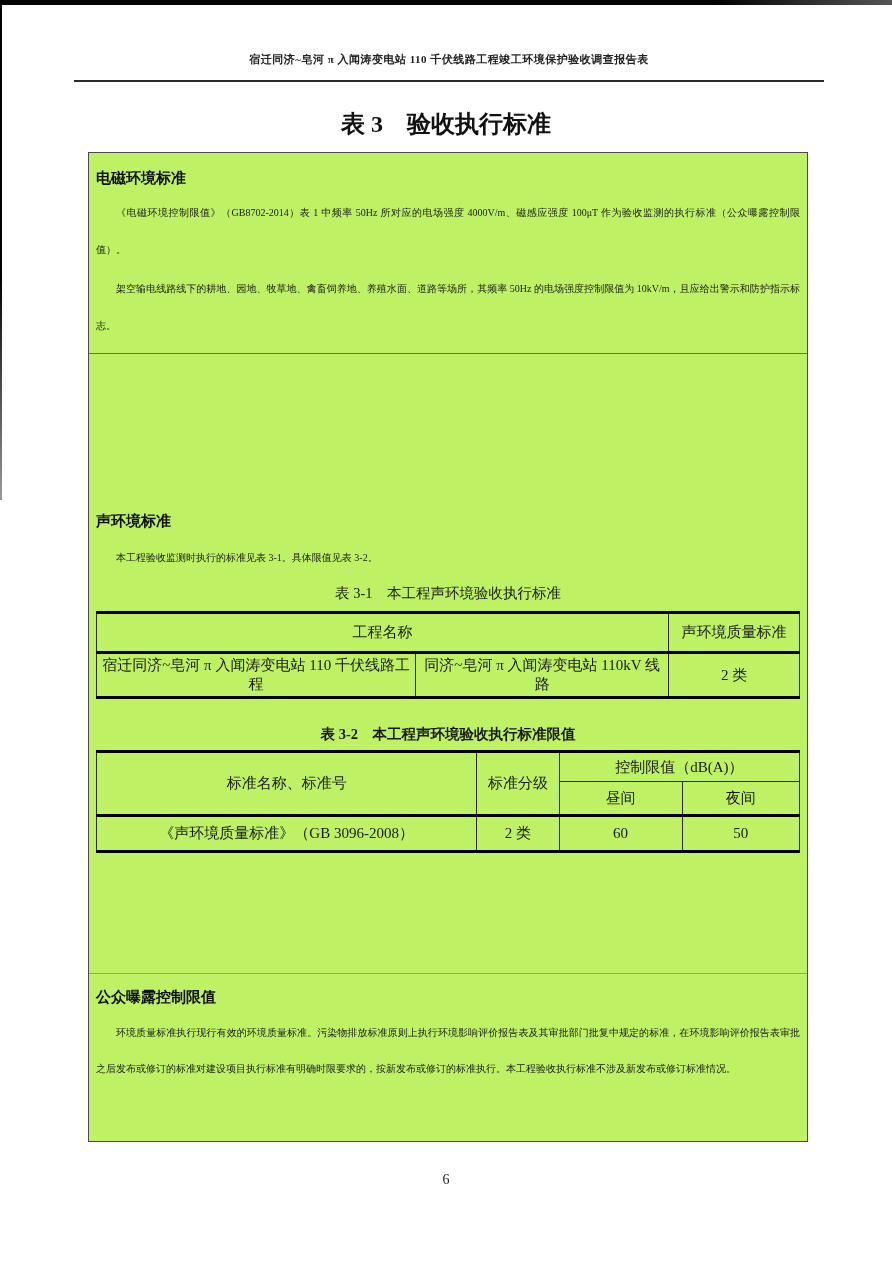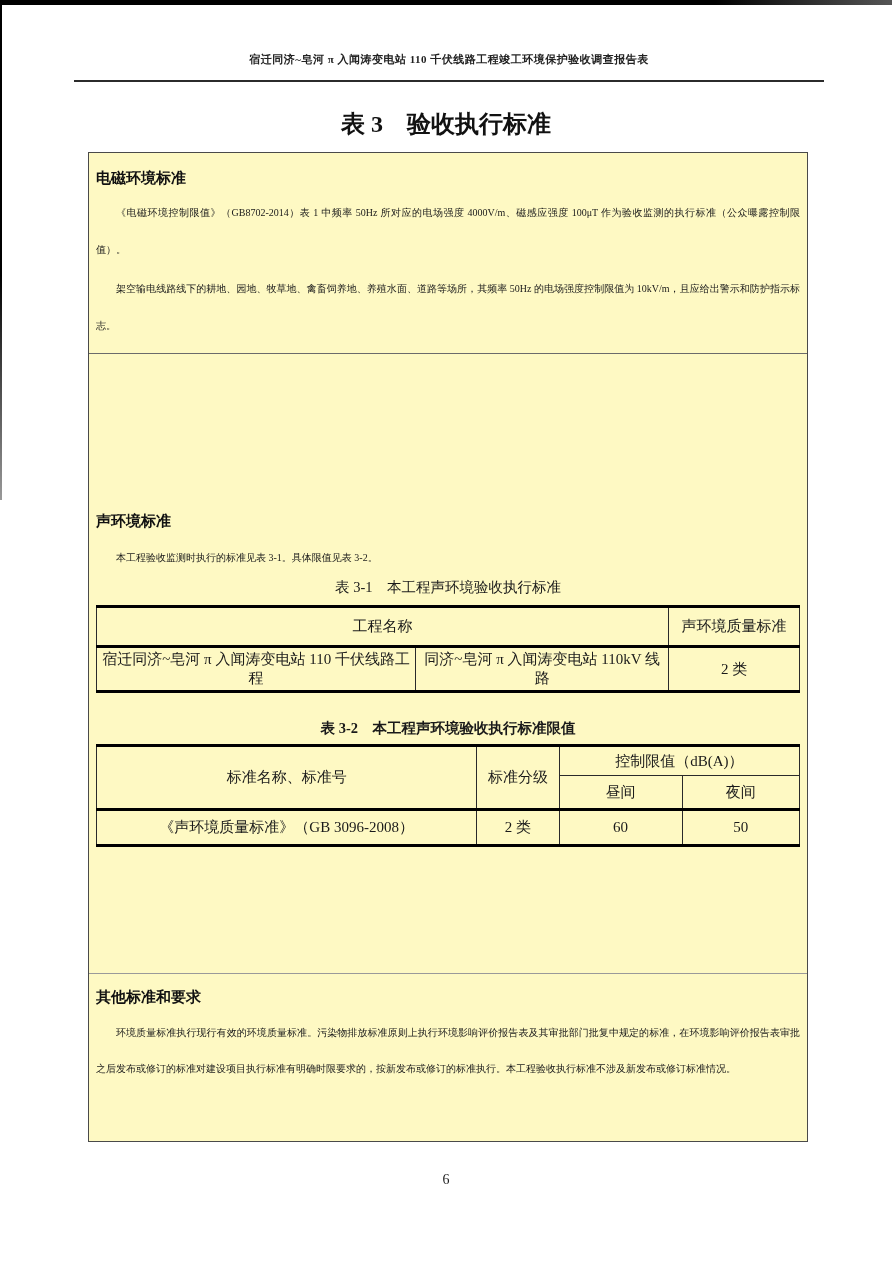--- a/index.html
+++ b/index.html
@@ -46,21 +46,21 @@
     font-size: 24px;
     font-weight: bold;
     color: #111;
   }
 
   
   .main-box {
     position: absolute; top: 152px; left: 88px;
     width: 720px; height: 990px;
     border: 1px solid #4a4a4a;
-    background: #fef9c3;
+    background: #bef264;
   }
 
   .sec { width: 100%; }
   .sec-heading { font-size: 15px; font-weight: bold; line-height: 22px; color: #111; }
   .body-para {
     font-size: 10px;
     line-height: 37px;
     text-indent: 2em;
     text-align: justify;
     color: #1a1a1a;
@@ -73,21 +73,21 @@
   .sec-noise { height: 620px; padding: 8px 7px; border-top: 1px solid #6b6b6b; }
   .noise-spacer { height: 148px; }
   .sec-noise .intro { margin-top: 7px; }
 
   .tbl-caption {
     text-align: center;
     font-size: 14.5px;
     line-height: 22px;
     color: #1a1a1a;
   }
-  .cap31 { }
+  .cap31 { margin-top: 6px; }
   .cap32 { margin-top: 24px; font-weight: bold; }
 
   table { border-collapse: collapse; width: 100%; table-layout: fixed; }
   .t31 { margin-top: 7px; border-top: 3px solid #000; border-bottom: 3px solid #000; }
   .t32 { margin-top: 5px; border-top: 3px solid #000; border-bottom: 3px solid #000; }
   th, td {
     border: 1px solid #2a2a2a;
     font-size: 15px;
     font-weight: normal;
     text-align: center;
@@ -179,19 +179,19 @@
         <td>《声环境质量标准》（GB 3096-2008）</td>
         <td>2 类</td>
         <td>60</td>
         <td>50</td>
       </tr>
     </tbody>
       </table>
   </section>
 
   <section class="sec sec-other">
-    <div class="sec-heading">其他标准和要求</div>
+    <div class="sec-heading">公众曝露控制限值</div>
     <p class="body-para">环境质量标准执行现行有效的环境质量标准。污染物排放标准原则上执行环境影响评价报告表及其审批部门批复中规定的标准，在环境影响评价报告表审批之后发布或修订的标准对建设项目执行标准有明确时限要求的，按新发布或修订的标准执行。本工程验收执行标准不涉及新发布或修订标准情况。</p>
   </section>
 
 </div>
 
 <div class="page-number">6</div>
 
 </body></html>

